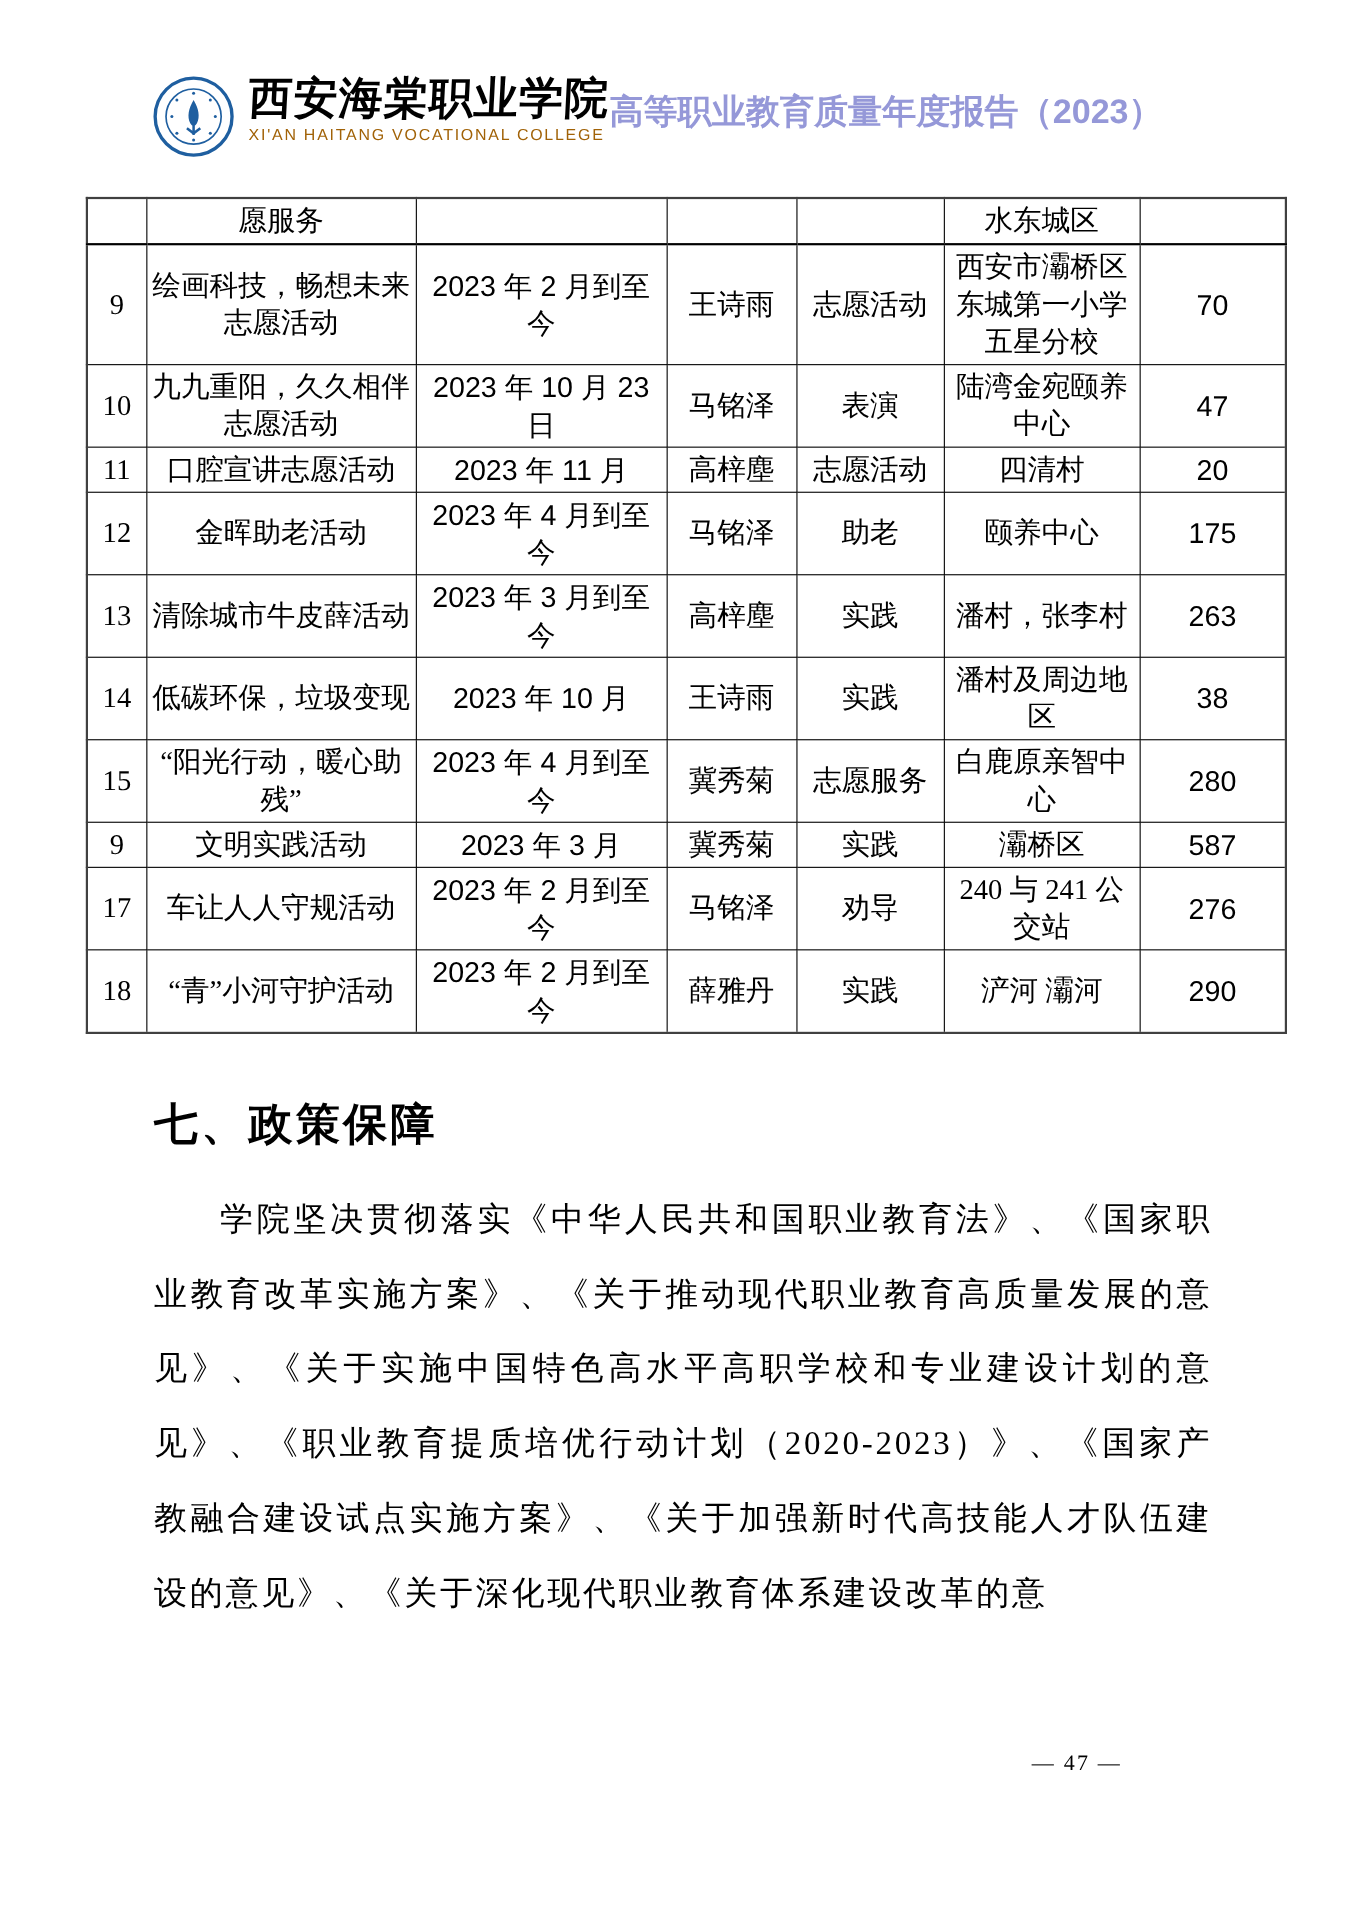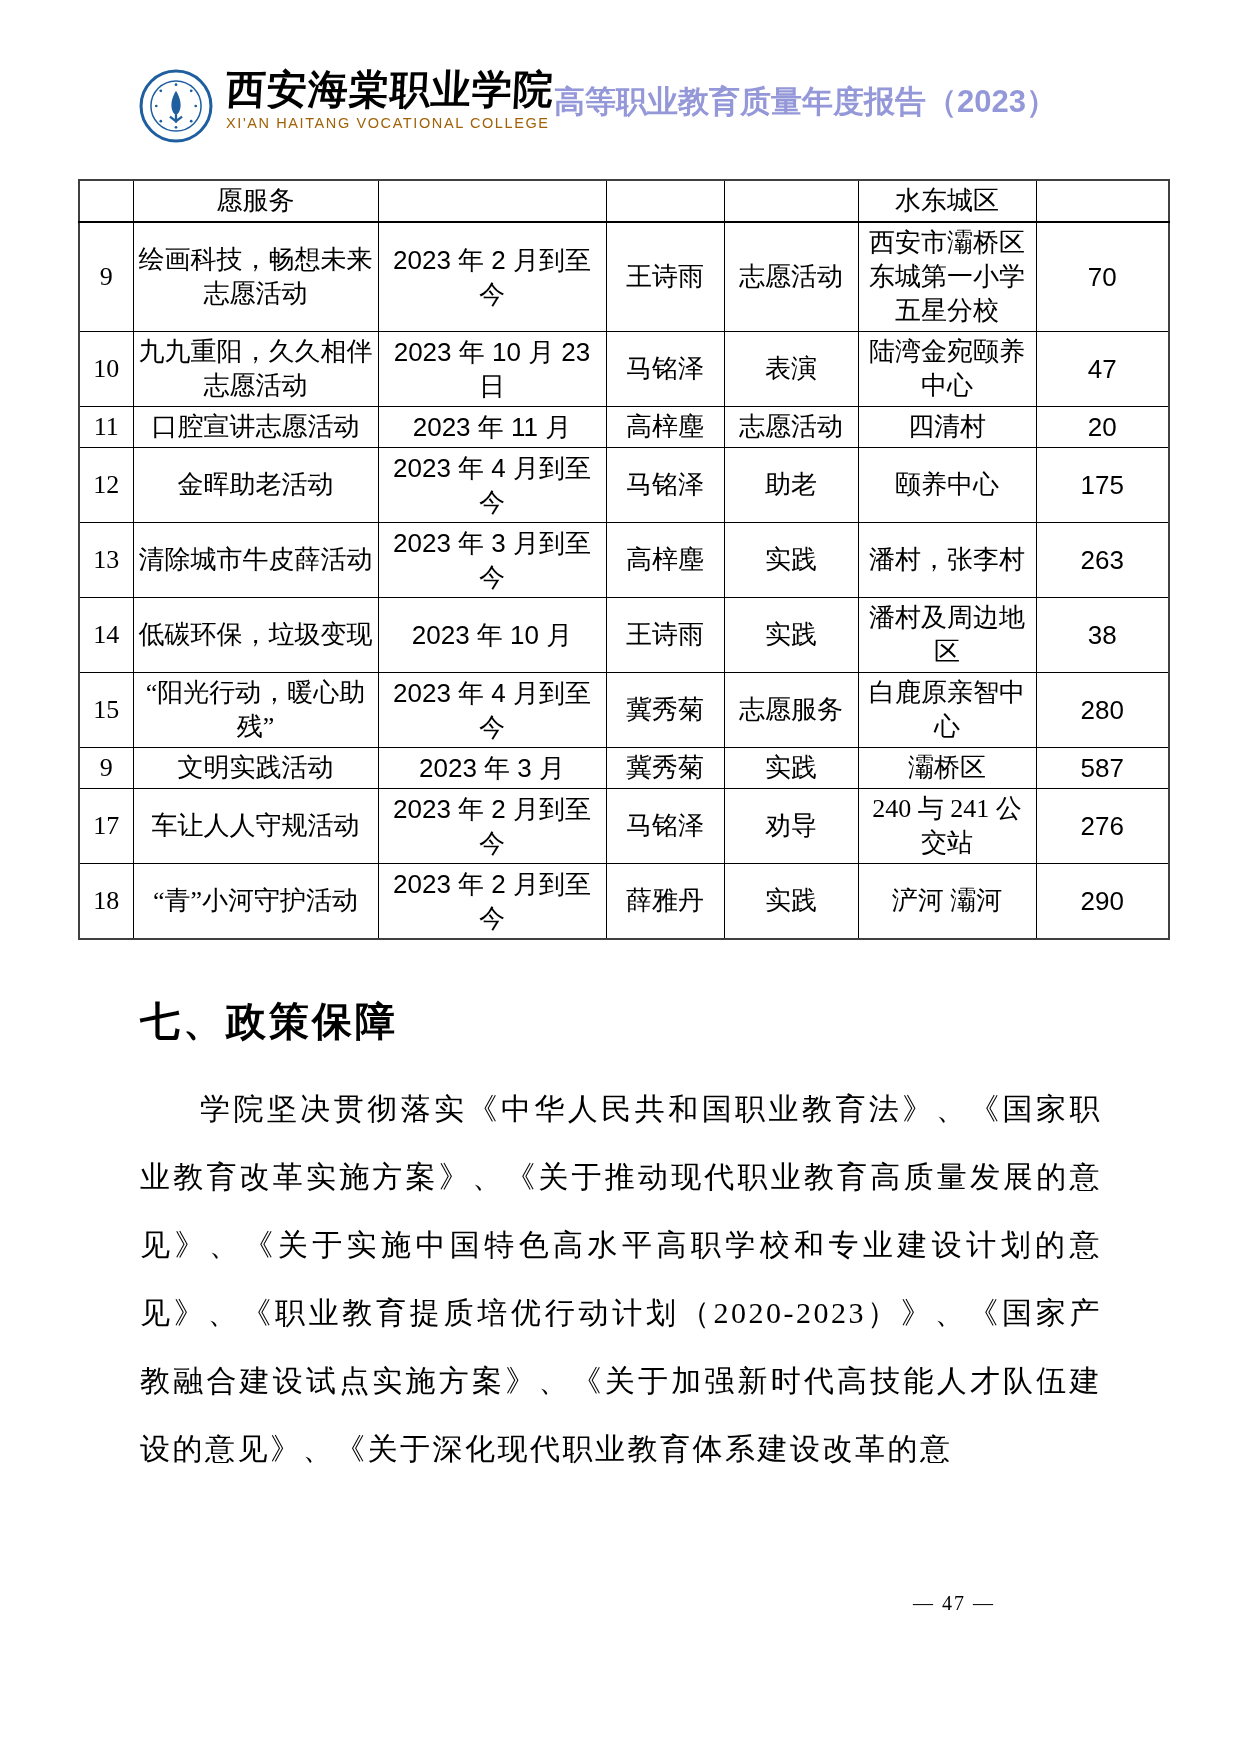--- a/index.html
+++ b/index.html
@@ -96,21 +96,21 @@
     margin:26px 138px 0 140px;
     font-size:30px;
     line-height:68px;
     letter-spacing:2.5px;
     text-align:justify;
     text-indent:2em;
   }
   
   .page-num{
     position:absolute;
-    left:913px;
+    left:938px;
     top:1592px;
     font-size:20px;
     letter-spacing:2px;
     white-space:nowrap;
   }
 </style>
 </head>
 <body>
 
 <div class="page">

